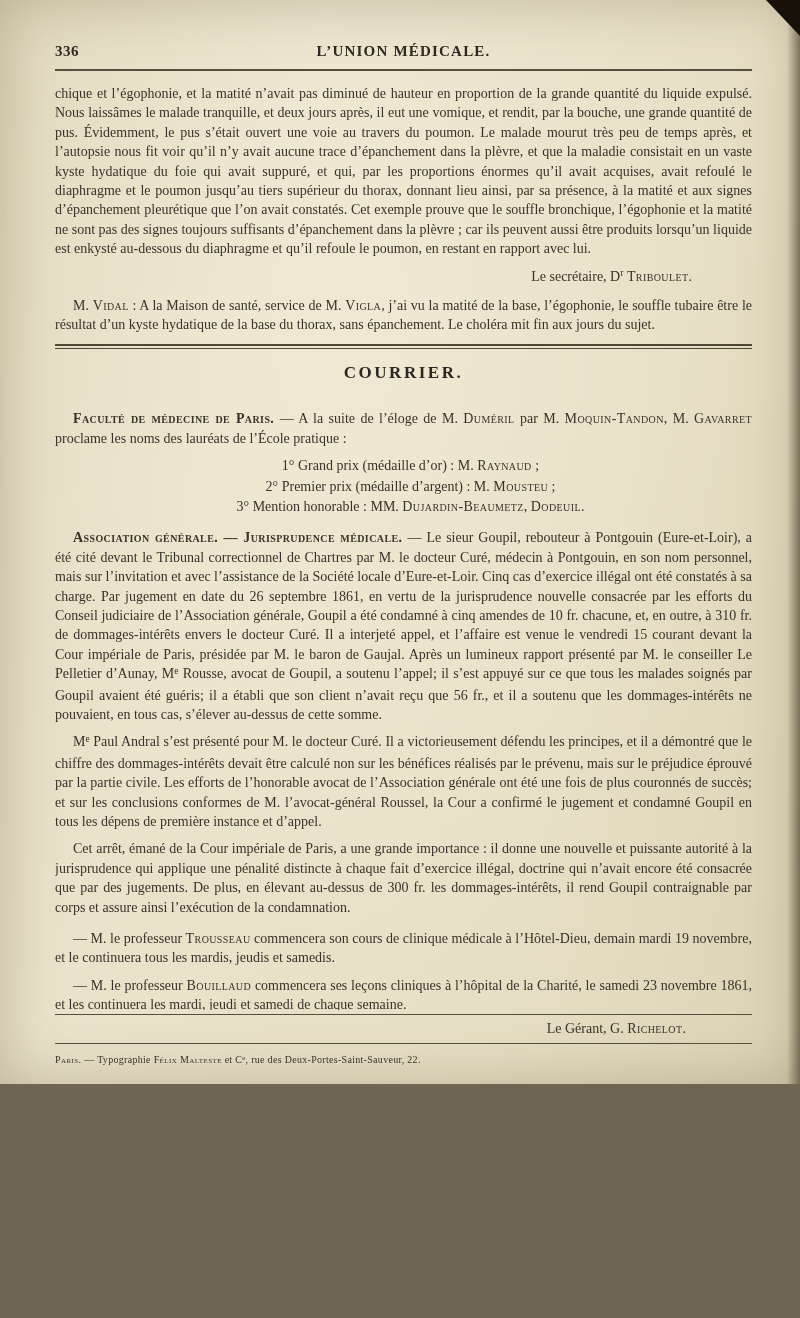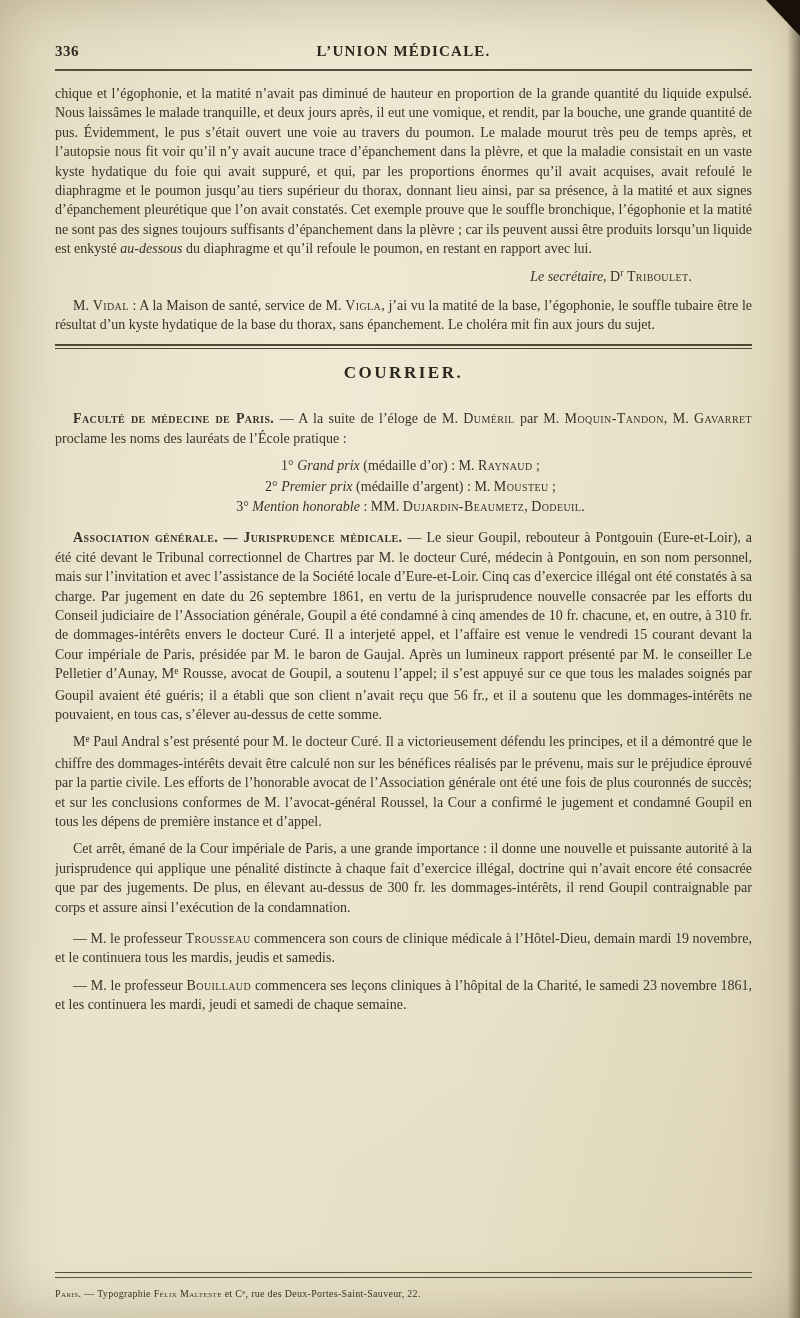--- a/index.html
+++ b/index.html
@@ -1,19 +1,19 @@
 <!DOCTYPE html>
 <html><head>
 <meta charset="utf-8">
 <style>
   html, body { margin: 0; padding: 0; background: #6e6552; }
   .page {
     position: relative;
     width: 800px;
-    height: 1318px;
+    height: 1084px;
     margin: 0 auto;
     box-sizing: border-box;
     padding: 40px 48px 14px 55px;
     background:
       radial-gradient(ellipse at 45% 30%, rgba(255,252,240,0.28), rgba(0,0,0,0) 62%),
       linear-gradient(105deg, #e2dabf, #eae3cb 30%, #e7dfc5 70%, #dcd3b6);
     background-color: #e7dfc6;
     box-shadow: inset 0 0 60px rgba(92,76,44,0.30);
     color: #38332a;
     font-family: "Liberation Serif", "DejaVu Serif", serif;
@@ -56,21 +56,21 @@
   .para.indent { text-indent: 18px; }
   .para.list-item { text-indent: 14px; margin: 0 0 1px; text-align: center; }
   .para.signature { text-align: right; padding-right: 60px; margin: 3px 0 8px; }
   .para.section-start { margin-top: 12px; }
   .para.gerant { text-align: right; padding-right: 66px; margin: 3px 0 4px; }
   .para.imprint { text-align: left; font-size: 10px; letter-spacing: 0.3px; margin: 6px 0 0; }
   .heading {
     text-align: center; font-size: 17px; font-weight: bold;
     letter-spacing: 2.5px; margin: 14px 0 27px; color: #2c2720;
   }
-  .run.i { font-style: italic; }
+  .run.i { }
   .run.sc { font-variant: small-caps; letter-spacing: 0.4px; }
   .run.bsc { font-variant: small-caps; font-weight: bold; letter-spacing: 0.4px; }
   .run.sup { font-size: 0.68em; position: relative; top: -0.45em; }
 </style>
 </head>
 <body>
 
 <div class="page">
   <div class="corner-fold"></div>
   <div class="edge-shadow"></div>
@@ -93,16 +93,17 @@
       <p class="para list-item"><span class="run ">3° </span><span class="run i">Mention honorable</span><span class="run "> : MM. </span><span class="run sc">Dujardin-Beaumetz</span><span class="run ">, </span><span class="run sc">Dodeuil</span><span class="run ">.</span></p>
       <p class="para indent section-start"><span class="run bsc">Association générale. — Jurisprudence médicale.</span><span class="run "> — Le sieur Goupil, rebouteur à Pontgouin (Eure-et-Loir), a été cité devant le Tribunal correctionnel de Chartres par M. le docteur Curé, médecin à Pontgouin, en son nom personnel, mais sur l’invitation et avec l’assistance de la Société locale d’Eure-et-Loir. Cinq cas d’exercice illégal ont été constatés à sa charge. Par jugement en date du 26 septembre 1861, en vertu de la jurisprudence nouvelle consacrée par les efforts du Conseil judiciaire de l’Association générale, Goupil a été condamné à cinq amendes de 10 fr. chacune, et, en outre, à 310 fr. de dommages-intérêts envers le docteur Curé. Il a interjeté appel, et l’affaire est venue le vendredi 15 courant devant la Cour impériale de Paris, présidée par M. le baron de Gaujal. Après un lumineux rapport présenté par M. le conseiller Le Pelletier d’Aunay, M</span><span class="run sup">e</span><span class="run "> Rousse, avocat de Goupil, a soutenu l’appel; il s’est appuyé sur ce que tous les malades soignés par Goupil avaient été guéris; il a établi que son client n’avait reçu que 56 fr., et il a soutenu que les dommages-intérêts ne pouvaient, en tous cas, s’élever au-dessus de cette somme.</span></p>
       <p class="para indent"><span class="run ">M</span><span class="run sup">e</span><span class="run "> Paul Andral s’est présenté pour M. le docteur Curé. Il a victorieusement défendu les principes, et il a démontré que le chiffre des dommages-intérêts devait être calculé non sur les bénéfices réalisés par le prévenu, mais sur le préjudice éprouvé par la partie civile. Les efforts de l’honorable avocat de l’Association générale ont été une fois de plus couronnés de succès; et sur les conclusions conformes de M. l’avocat-général Roussel, la Cour a confirmé le jugement et condamné Goupil en tous les dépens de première instance et d’appel.</span></p>
       <p class="para indent"><span class="run ">Cet arrêt, émané de la Cour impériale de Paris, a une grande importance : il donne une nouvelle et puissante autorité à la jurisprudence qui applique une pénalité distincte à chaque fait d’exercice illégal, doctrine qui n’avait encore été consacrée que par des jugements. De plus, en élevant au-dessus de 300 fr. les dommages-intérêts, il rend Goupil contraignable par corps et assure ainsi l’exécution de la condamnation.</span></p>
       <p class="para indent section-start"><span class="run ">— M. le professeur </span><span class="run sc">Trousseau</span><span class="run "> commencera son cours de clinique médicale à l’Hôtel-Dieu, demain mardi 19 novembre, et le continuera tous les mardis, jeudis et samedis.</span></p>
       <p class="para indent"><span class="run ">— M. le professeur </span><span class="run sc">Bouillaud</span><span class="run "> commencera ses leçons cliniques à l’hôpital de la Charité, le samedi 23 novembre 1861, et les continuera les mardi, jeudi et samedi de chaque semaine.</span></p>
     </main>
 
   <footer class="page-footer">
       <div class="rule thin-rule"></div>
+      <p class="para gerant"><span class="run i">Le Gérant,</span><span class="run "> G. </span><span class="run sc">Richelot</span><span class="run ">.</span></p>
       <div class="rule thin-rule"></div>
       <p class="para imprint"><span class="run sc">Paris.</span><span class="run "> — Typographie </span><span class="run sc">Félix Malteste</span><span class="run "> et C</span><span class="run sup">e</span><span class="run ">, rue des Deux-Portes-Saint-Sauveur, 22.</span></p>
     </footer>
 </div>
 
 </body></html>

